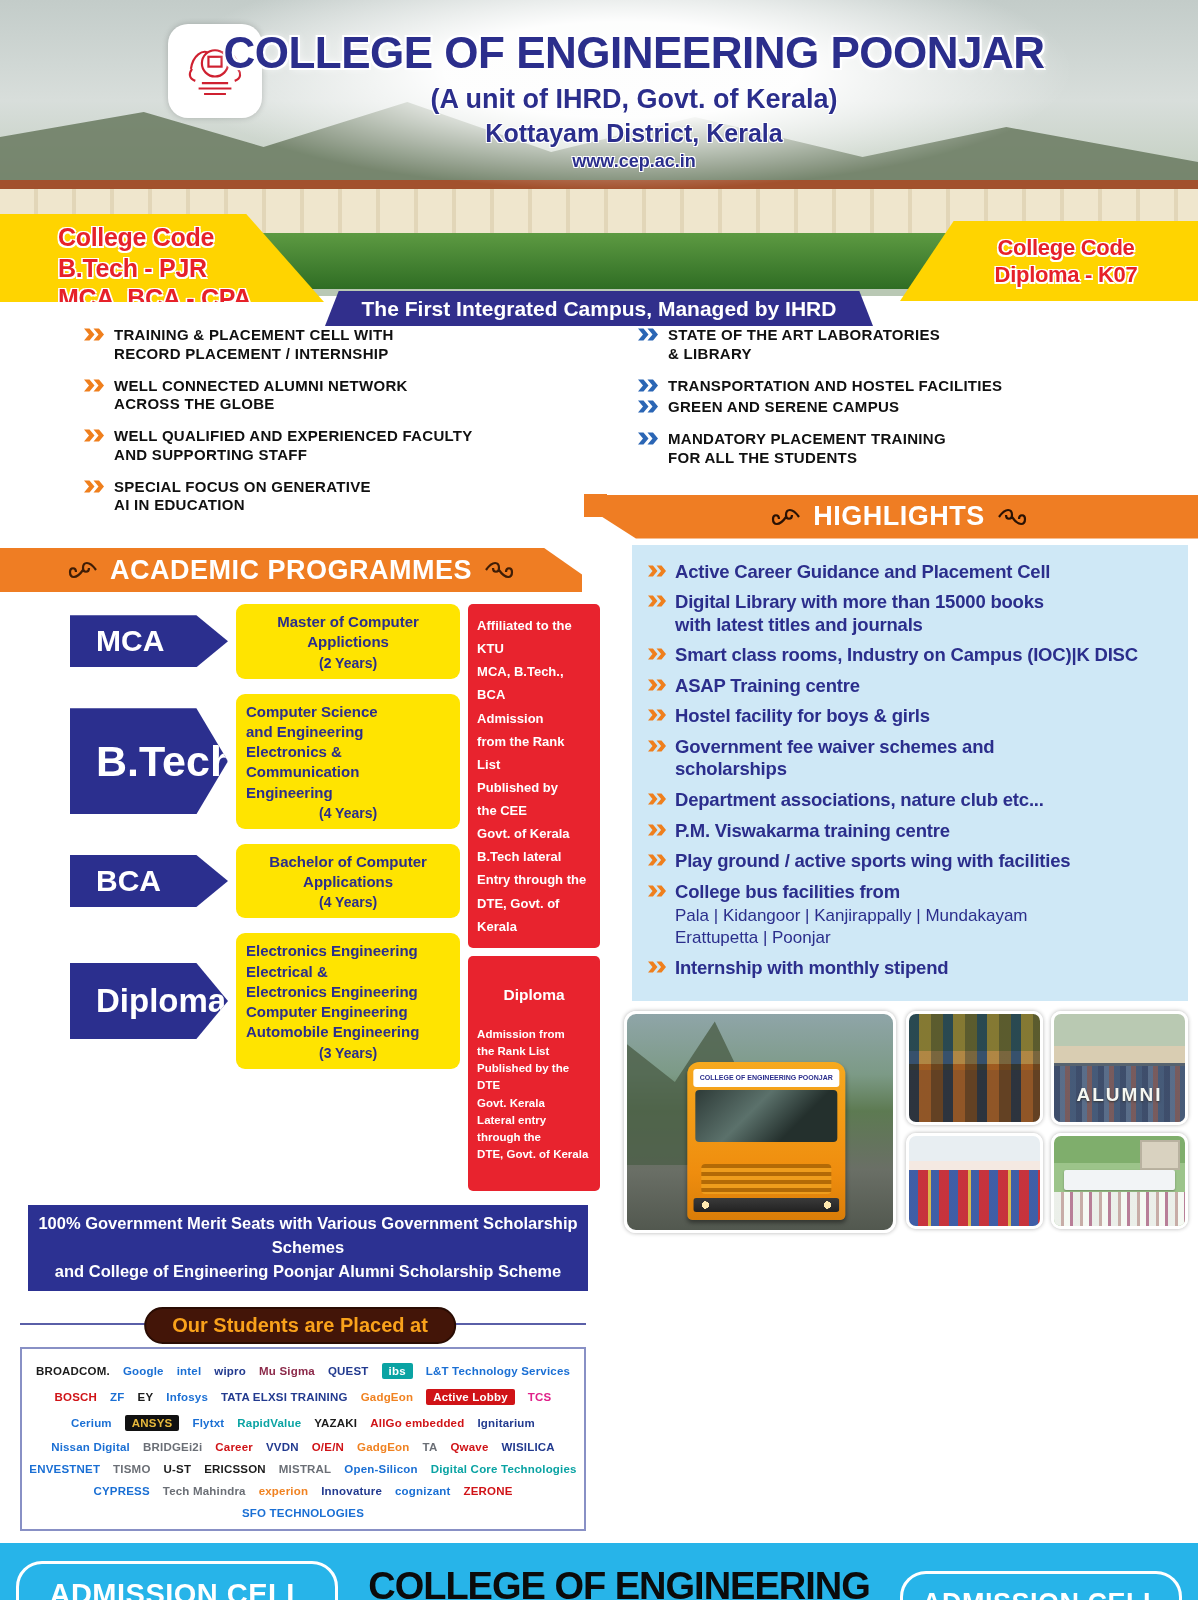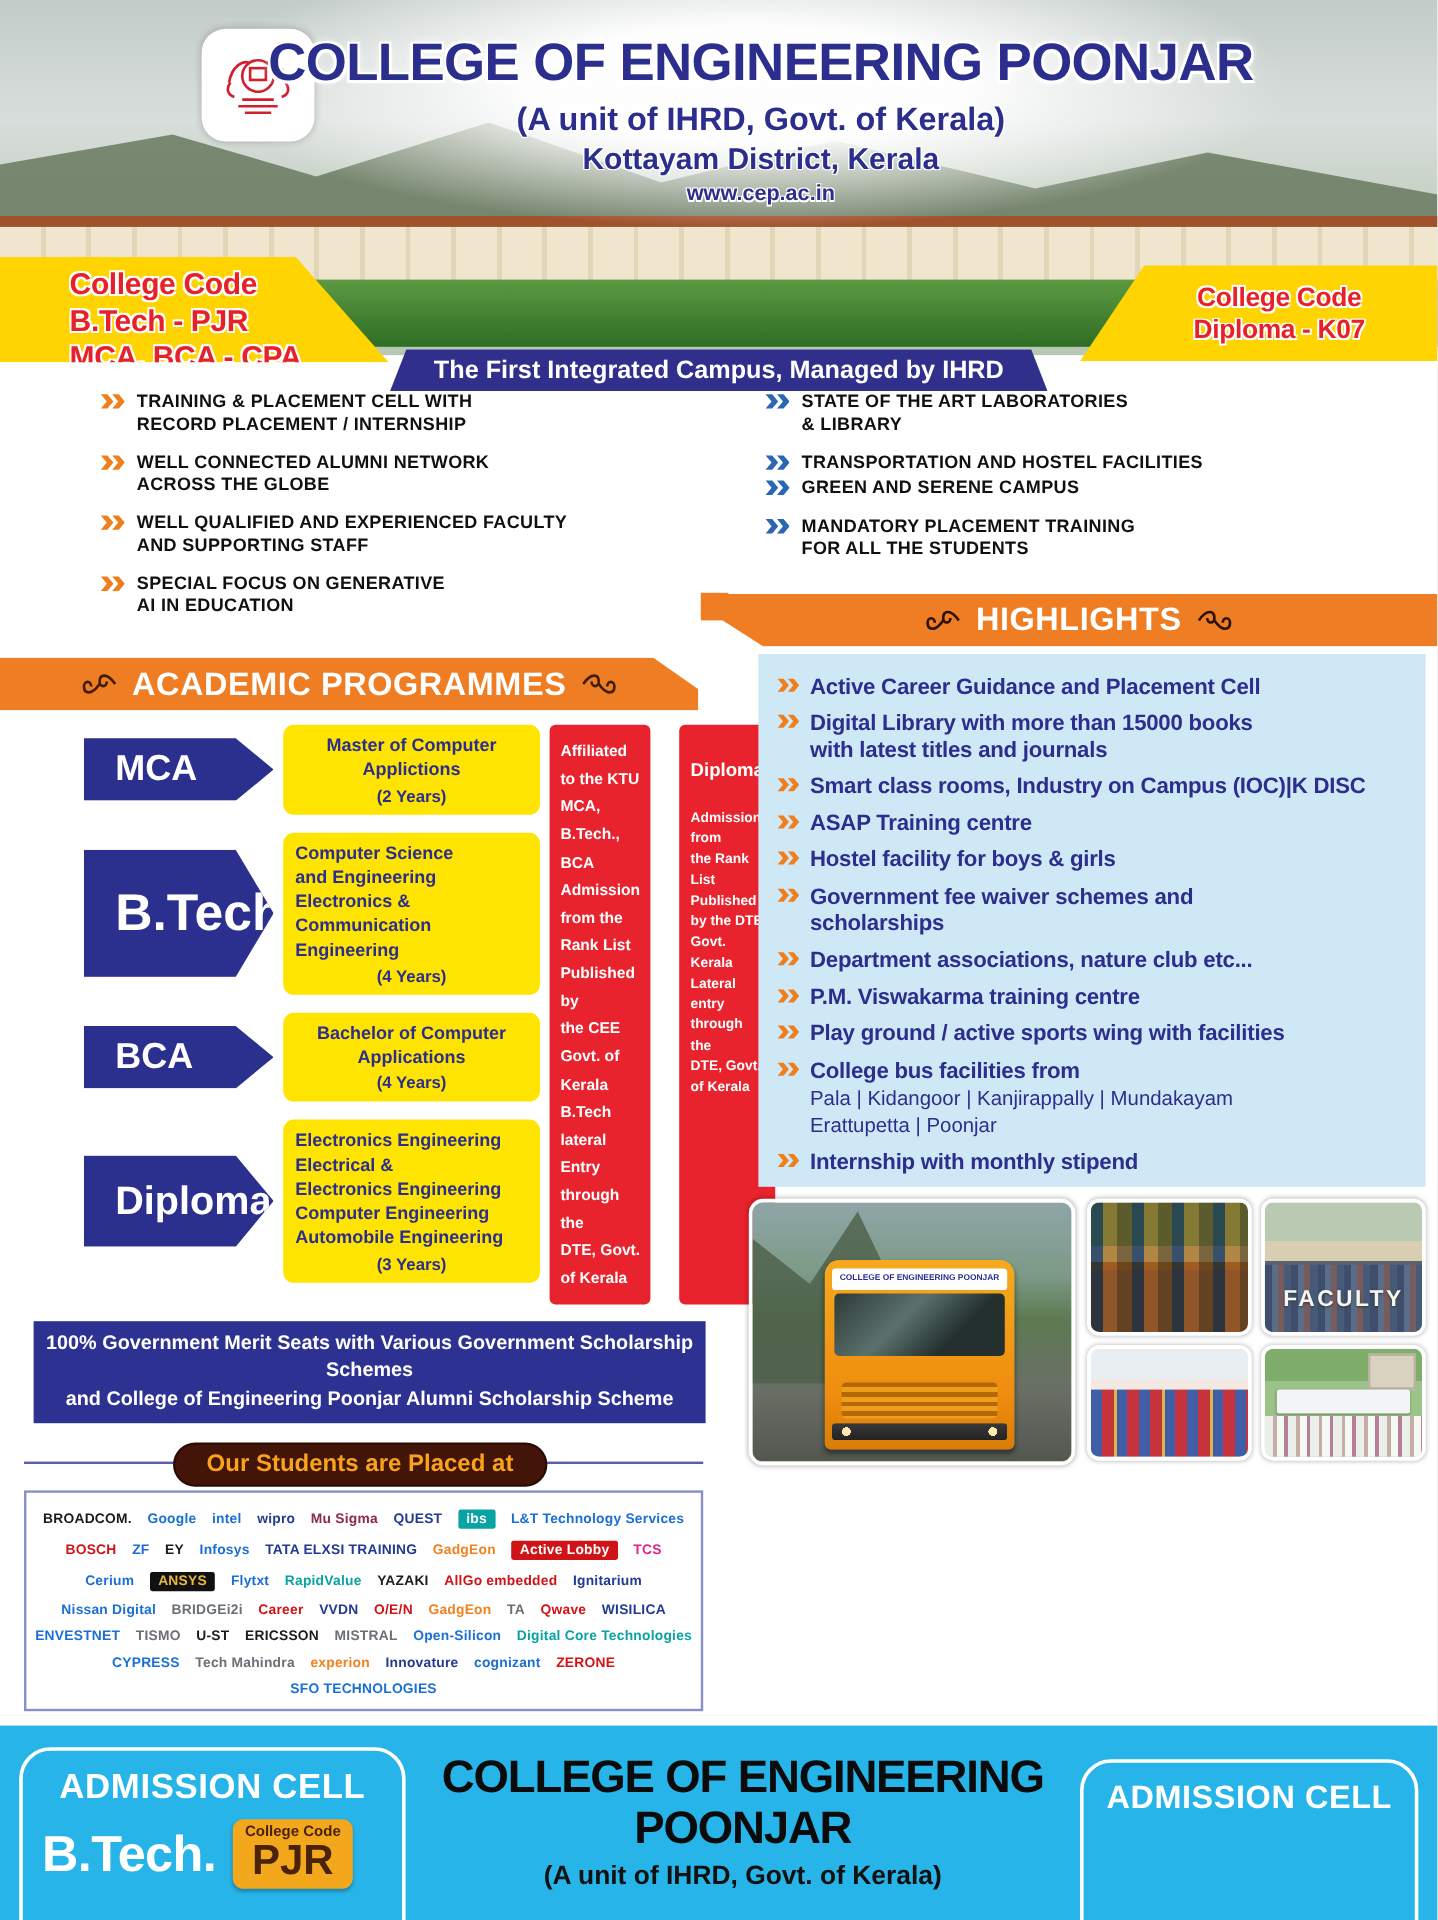--- a/index.html
+++ b/index.html
@@ -63,21 +63,21 @@
   .prog-wrap{display:flex;padding:12px 0 0 30px;margin-left:40px;}
   .prog-rows{width:420px;display:flex;flex-direction:column;gap:15px;}
   .prog-row{display:flex;gap:8px;align-items:center;}
   .arrow{background:#2b2f8e;color:#fff;clip-path:polygon(0 0,80% 0,100% 50%,80% 100%,0 100%);
     display:flex;align-items:center;padding-left:26px;width:158px;font-weight:900;box-sizing:border-box;flex:none;}
   .arrow.sz1{height:52px;font-size:30px;} .arrow.sz2{height:106px;font-size:43px;} .arrow.sz3{height:76px;font-size:33px;}
   .ybox{flex:1;background:#ffe400;border-radius:9px;padding:8px 10px;color:#2b2e8c;display:flex;flex-direction:column;justify-content:center;box-sizing:border-box;}
   .ydesc{font-weight:800;font-size:15px;line-height:1.35;white-space:pre-line;}
   .ydesc.ctr{text-align:center;}
   .yyears{font-weight:800;font-size:14px;text-align:center;margin-top:2px;}
-  .side-col{width:142px;margin-left:8px;display:flex;gap:24px;}
+  .side-col{width:142px;margin-left:8px;display:flex;flex-direction:column;gap:8px;}
   .redbox{background:#e8232e;color:#fff;border-radius:5px;padding:10px 9px;font-weight:800;box-sizing:border-box;}
   .redbox.ktu{font-size:13px;line-height:1.78;white-space:pre-line;min-height:258px;}
   .redbox.dip{font-size:11.5px;line-height:1.5;white-space:pre-line;}
   .redbox-title{font-size:15.5px;text-align:center;font-weight:900;margin-bottom:2px;}
   .merit{margin:14px 12px 0 28px;background:#2c3192;color:#fff;text-align:center;font-weight:800;
     font-size:16.5px;line-height:1.45;padding:7px 4px;white-space:pre-line;}
 
   .placed{position:relative;margin-top:16px;height:34px;}
   .placed-line{position:absolute;left:20px;right:14px;top:16px;height:2px;background:#5a5fa8;}
   .placed-pill{position:absolute;left:50%;top:0;transform:translateX(-50%);background:#431508;color:#f9a21b;
@@ -89,21 +89,21 @@
   .c-tea{color:#0aa3a3;} .c-org{color:#f08221;} .c-pnk{color:#e0218a;} .c-gry{color:#6b6f76;} .c-mar{color:#8c2a4a;}
   .b-tea{background:#0aa3a3;color:#fff;padding:2px 7px;border-radius:2px;}
   .b-red{background:#d01317;color:#fff;padding:2px 7px;border-radius:2px;}
   .b-blk{background:#111;color:#e7b93c;padding:2px 7px;border-radius:2px;}
 
   
   .hl-header{margin-top:12px;height:44px;background:#ef7d23;
     clip-path:polygon(0 0,100% 0,100% 100%,6% 100%,0 48%);
     display:flex;align-items:center;justify-content:center;gap:12px;}
   .hl-header .fl path{stroke:#2a1204;}
-  .hl-panel{margin:6px 10px 0 32px;background:#cfe8f6;padding:16px 10px 1px 16px;}
+  .hl-panel{margin:6px 10px 0 32px;background:#cfe8f6;padding:16px 10px 13px 16px;}
   .hl-item{display:flex;gap:9px;margin-bottom:8px;align-items:flex-start;}
   .hl-item .chev{width:18px;height:12px;margin-top:4px;}
   .hl-text{color:#2b2e8c;font-weight:800;font-size:18.5px;line-height:1.22;white-space:pre-line;letter-spacing:-.2px;}
   .hl-sub{color:#2b2e8c;font-weight:500;font-size:17px;line-height:1.3;white-space:pre-line;margin-top:2px;}
   .hl-sub:empty{display:none;}
 
   
   .photo-row{display:flex;gap:10px;margin:10px 10px 0 24px;}
   .photo{border-radius:10px;border:3px solid #fff;box-shadow:0 0 4px rgba(0,0,0,.3);position:relative;overflow:hidden;box-sizing:border-box;}
   .photo-bus{width:272px;height:222px;border-radius:12px;flex:none;
@@ -601,21 +601,21 @@
             <div class="bus-banner">COLLEGE OF ENGINEERING POONJAR</div>
             <div class="bus-glass"></div>
             <div class="bus-grille"></div>
             <div class="bus-lights"></div>
           </div>
         </div>
         <div class="photo-grid">
           <div class="photo photo-lab"></div>
           <div class="photo photo-syn">
             <div class="crowd"></div>
-            <div class="synergy-label">FACULTY</div>
+            <div class="synergy-label">ALUMNI</div>
           </div>
           <div class="photo photo-grad">
             <div class="gowns"></div>
           </div>
           <div class="photo photo-rally">
             <div class="rally-bldg"></div>
             <div class="rally-banner"></div>
             <div class="rally-crowd"></div>
           </div>
         </div>

